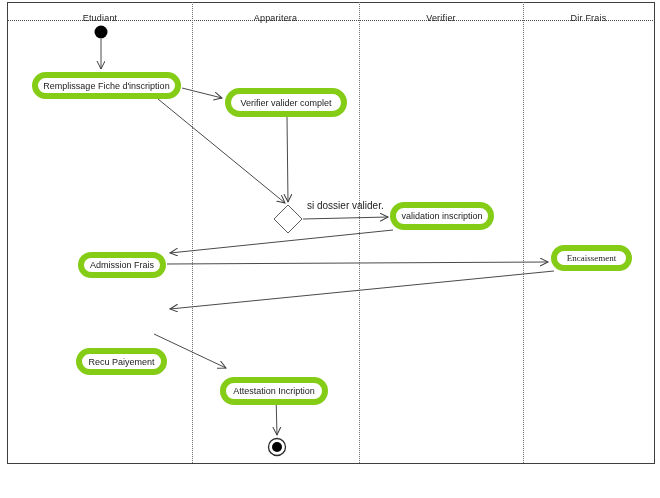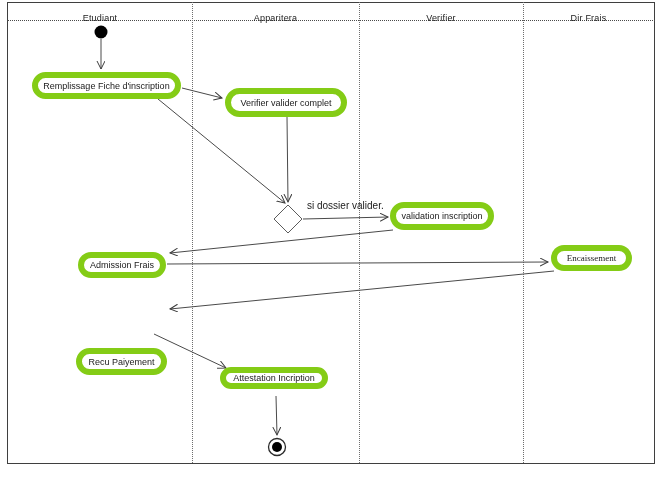--- a/index.html
+++ b/index.html
@@ -74,17 +74,17 @@
     <circle cx="277" cy="447" r="8.5" fill="#ffffff" stroke="#2b2b2b" stroke-width="1.3"></circle>
     <circle cx="277" cy="447" r="5" fill="#000000"></circle>
   </svg>
 
   <div class="node" style="left:32px;  top:72px;  width:149px; height:27px; border-radius:14px;">Remplissage Fiche d'inscription</div>
   <div class="node" style="left:225px; top:88px;  width:122px; height:29px; border-radius:15px;">Verifier valider complet</div>
   <div class="node" style="left:390px; top:202px; width:104px; height:28px; border-radius:14px;">validation inscription</div>
   <div class="node" style="left:78px;  top:252px; width:88px;  height:26px; border-radius:13px;">Admission Frais</div>
   <div class="node" style="left:551px; top:245px; width:81px;  height:26px; border-radius:13px;font-family:Liberation Serif, serif;">Encaissement</div>
   <div class="node" style="left:76px;  top:308px; width:91px;  height:27px; border-radius:14px;margin-top:40px;">Recu Paiyement</div>
-  <div class="node" style="left:220px; top:367px; width:108px; height:22px; border-radius:14px;">Attestation Incription</div>
+  <div class="node" style="left:220px; top:377px; width:108px; height:28px; border-radius:14px;">Attestation Incription</div>
 
   <div class="guard-label">si  dossier valider.</div>
 
 </div>
 
 </body></html>

